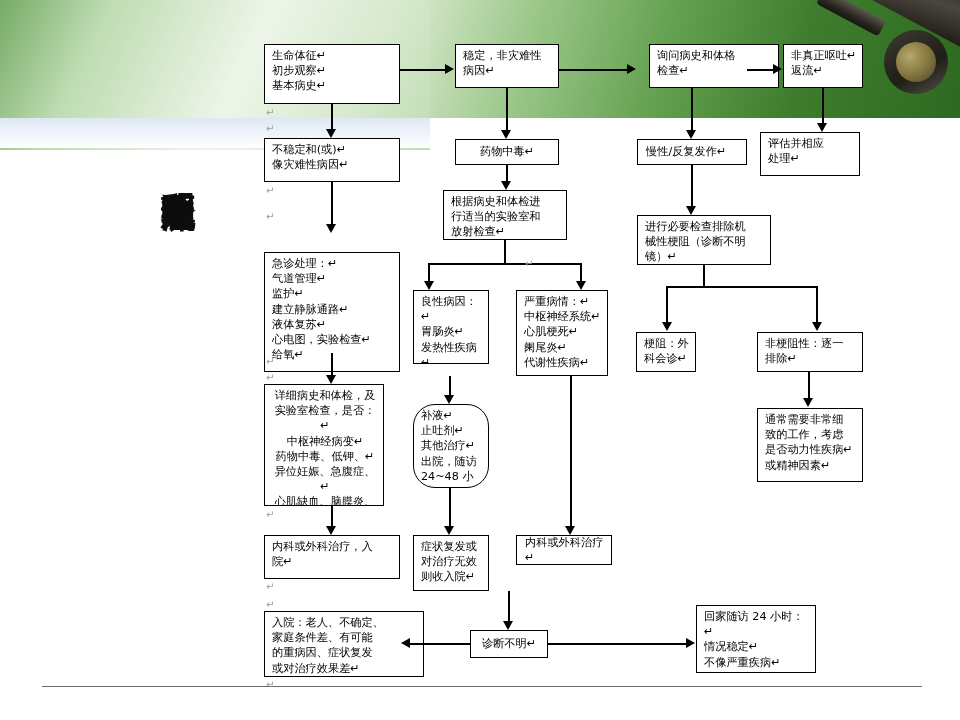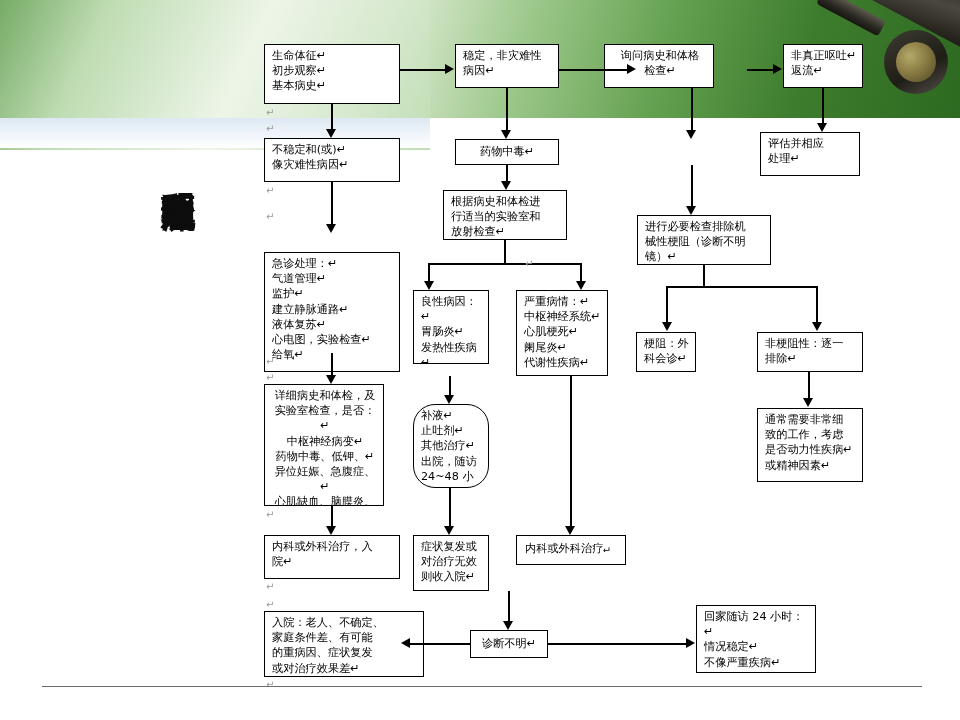--- a/index.html
+++ b/index.html
@@ -195,40 +195,41 @@
 
   <div class="v-title">呕吐的急诊处理流程图</div>
 
   <div class="node" style="left:264px; top:44px; width:136px; height:60px;">生命体征↵
 初步观察↵
 基本病史↵</div>
 
   <div class="node" style="left:455px; top:44px; width:104px; height:44px;">稳定，非灾难性
 病因↵</div>
 
-  <div class="node" style="left:604px; top:44px; width:110px; height:44px;text-align:center;">询问病史和体格
+  <div class="node" style="left:649px; top:44px; width:130px; height:44px;">询问病史和体格
 检查↵</div>
 
   <div class="node" style="left:783px; top:44px; width:80px; height:44px;">非真正呕吐↵
 返流↵</div>
 
   <div class="ln h" style="left:400px; top:69px; width:45px;"></div>
   <div class="arrow-r" style="left:445px; top:63.5px;"></div>
 
   <div class="ln h" style="left:559px; top:69px; width:68px;"></div>
   <div class="arrow-r" style="left:627px; top:63.5px;"></div>
 
   <div class="ln h" style="left:747px; top:69px; width:26px;"></div>
   <div class="arrow-r" style="left:773px; top:63.5px;"></div>
 
   <div class="node" style="left:264px; top:138px; width:136px; height:44px;">不稳定和(或)↵
 像灾难性病因↵</div>
 
   <div class="node center" style="left:455px; top:139px; width:104px; height:26px;">药物中毒↵</div>
 
+  <div class="node vcenter" style="left:637px; top:139px; width:110px; height:26px;">慢性/反复发作↵</div>
 
   <div class="node" style="left:760px; top:132px; width:100px; height:44px;">评估并相应
 处理↵</div>
 
   <div class="ln v" style="left:331px; top:104px; height:25px;"></div>
   <div class="arrow-d" style="left:326px; top:129px;"></div>
 
   <div class="ln v" style="left:506px; top:88px; height:42px;"></div>
   <div class="arrow-d" style="left:501px; top:130px;"></div>
 
@@ -326,21 +327,21 @@
 院↵</div>
   <div class="ln v" style="left:331px; top:506px; height:20px;"></div>
   <div class="arrow-d" style="left:326px; top:526px;"></div>
 
   <div class="node" style="left:413px; top:535px; width:76px; height:56px;">症状复发或
 对治疗无效
 则收入院↵</div>
   <div class="ln v" style="left:449px; top:488px; height:38px;"></div>
   <div class="arrow-d" style="left:444px; top:526px;"></div>
 
-  <div class="node vcenter" style="left:516px; top:535px; width:110px; height:30px;font-family:Liberation Mono, monospace;">内科或外科治疗↵</div>
+  <div class="node vcenter" style="left:516px; top:535px; width:96px; height:30px;">内科或外科治疗↵</div>
   <div class="ln v" style="left:570px; top:376px; height:150px;"></div>
   <div class="arrow-d" style="left:565px; top:526px;"></div>
 
   <div class="node" style="left:264px; top:611px; width:160px; height:66px;">入院：老人、不确定、
 家庭条件差、有可能
 的重病因、症状复发
 或对治疗效果差↵</div>
 
   <div class="node center" style="left:470px; top:630px; width:78px; height:28px;">诊断不明↵</div>
 

